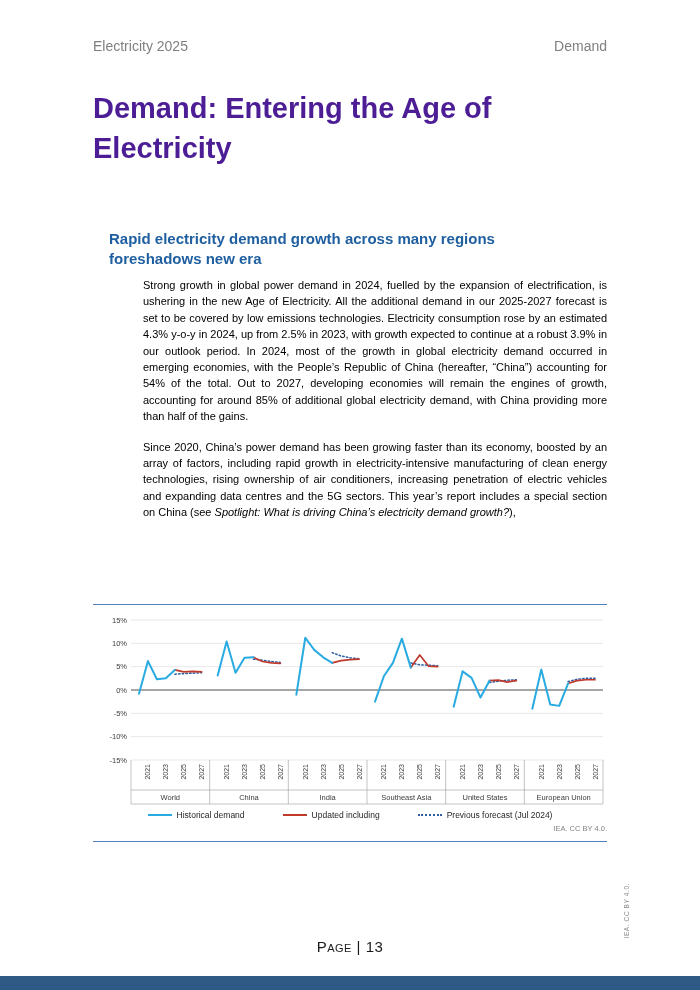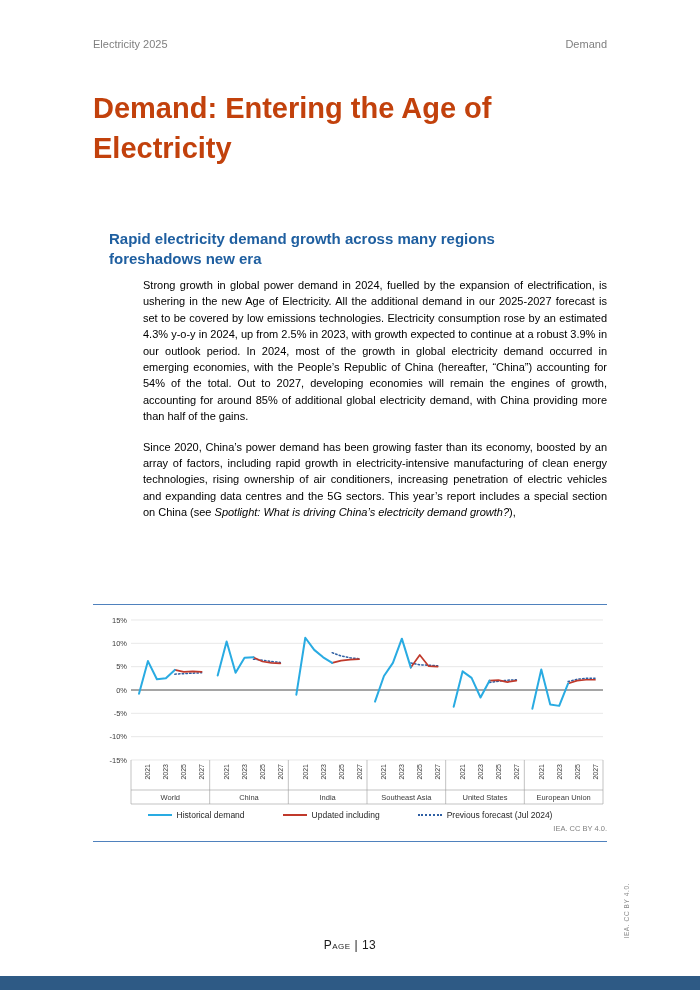--- a/index.html
+++ b/index.html
@@ -3,25 +3,25 @@
 <meta charset="utf-8">
 <style>
   html,body{margin:0;padding:0;background:#e8e8e8;}
   .page{
     position:relative;width:700px;height:990px;margin:0 auto;background:#ffffff;
     font-family:"Liberation Sans",sans-serif;overflow:hidden;
   }
   .running-header{
     position:absolute;top:38px;left:93px;width:514px;
     display:flex;justify-content:space-between;
-    font-size:11px;color:#7f7f7f;
+    font-size:14px;color:#7f7f7f;
   }
   .chapter-title{
     position:absolute;top:88px;left:93px;width:500px;margin:0;
-    font-size:29px;line-height:1.38;font-weight:bold;color:#c2410c;
+    font-size:29px;line-height:1.38;font-weight:bold;color:#4c1d95;
   }
   .section-heading{
     position:absolute;top:213px;left:93px;width:445px;margin:16px;
     font-size:15px;line-height:1.35;font-weight:bold;color:#1f5fa0;
   }
   .body-text{
     position:absolute;top:277px;left:143px;width:464px;
     font-size:11px;line-height:16.4px;text-align:justify;color:#000;
   }
   .body-text p{margin:0 0 14px 0;}
@@ -42,21 +42,21 @@
   .legend-item{display:flex;align-items:center;gap:5px;text-align:center;}
   .legend-sample{display:inline-block;width:24px;height:0;}
   .chart-credit{
     text-align:right;font-size:7.5px;color:#808080;margin-top:4px;
   }
   .chart-note{
     font-size:8.5px;color:#2e5fa3;margin-top:8px;
   }
   .page-footer{
     position:absolute;top:938px;left:0;width:700px;text-align:center;
-    font-size:12px;color:#1a1a1a;font-variant:small-caps;letter-spacing:0.5px;
+    font-size:15px;color:#1a1a1a;font-variant:small-caps;letter-spacing:0.5px;
   }
   .bottom-bar{
     position:absolute;left:0;bottom:0;width:700px;height:14px;background:#2e5a85;
   }
   .side-credit{
     position:absolute;right:70px;bottom:52px;
     writing-mode:vertical-rl;transform:rotate(180deg);
     font-size:6.5px;color:#8c8c8c;letter-spacing:0.6px;
   }
   em{font-style:italic;}

